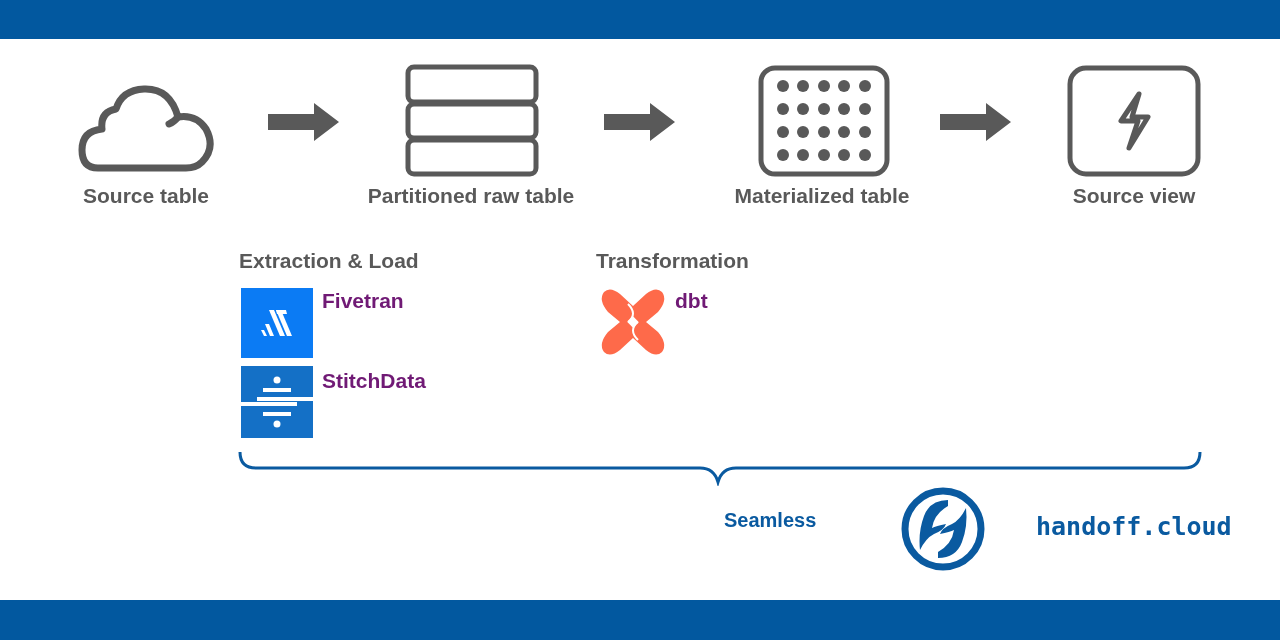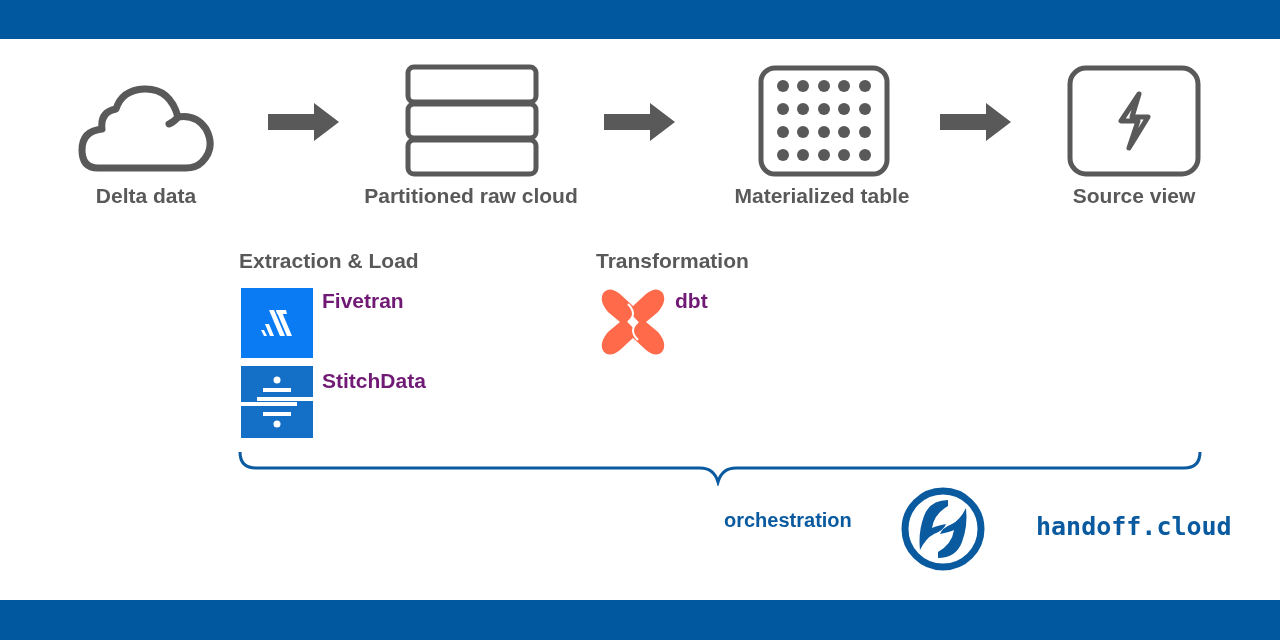--- a/index.html
+++ b/index.html
@@ -68,22 +68,22 @@
 
 <svg class="abs" style="left:937px;top:102px" width="76" height="40" viewBox="0 0 76 40">
   <polygon points="3,12 49,12 49,1 74,20 49,39 49,28 3,28" fill="#595959"></polygon>
 </svg>
 
 <svg class="abs" style="left:1066px;top:64px" width="136" height="114" viewBox="0 0 136 114">
   <rect x="4" y="4" width="128" height="106" rx="16" fill="none" stroke="#595959" stroke-width="5"></rect>
   <path d="M73 30 L55 57 L72 57 L63 84 L82 53 L66 53 Z" fill="none" stroke="#595959" stroke-width="5" stroke-linejoin="round"></path>
 </svg>
 
-<div class="stage-label" style="left:66px;width:160px">Delta data</div>
-<div class="stage-label" style="left:341px;width:260px">Partitioned raw cloud</div>
+<div class="stage-label" style="left:66px;width:160px">Source table</div>
+<div class="stage-label" style="left:341px;width:260px">Partitioned raw table</div>
 <div class="stage-label" style="left:704px;width:236px">Materialized table</div>
 <div class="stage-label" style="left:1054px;width:160px">Source view</div>
 
 <div class="section-title" style="left:239px">Extraction &amp; Load</div>
 <div class="section-title" style="left:596px">Transformation</div>
 
 <svg class="abs" style="left:241px;top:288px" width="72" height="70" viewBox="0 0 72 70">
   <rect width="72" height="70" fill="#0b7bf4"></rect>
   <g fill="#ffffff">
     <polygon points="28,22 33,22 44,48 39,48"></polygon>
@@ -114,21 +114,21 @@
   <path d="M40 54 Q30 44 40 36" fill="none" stroke="#ffffff" stroke-width="2"></path>
   <rect x="31" y="32" width="8" height="8" transform="rotate(45 35 36)" fill="#ffffff"></rect>
 </svg>
 <div class="tool-label" style="left:675px;top:289px">dbt</div>
 
 <svg class="abs" style="left:236px;top:450px" width="968" height="36" viewBox="0 0 968 36">
   <path d="M4 2 Q4 18 20 18 L464 18 Q478 18 482 32 Q486 18 500 18 L948 18 Q964 18 964 2" fill="none" stroke="#0a5aa0" stroke-width="3"></path>
 </svg>
 
 <div class="orch">
-  <div>orchestration</div>
+  <div>Seamless</div>
 </div>
 
 <svg class="abs" style="left:900px;top:486px" width="86" height="86" viewBox="0 0 86 86">
   <circle cx="43" cy="43" r="38" fill="none" stroke="#0a5aa0" stroke-width="7"></circle>
   <path d="M48 14 Q30 14 24 30 Q18 46 20 64 Q26 52 34 48 Q44 44 46 38 Q36 40 32 42 Q34 28 48 20 Z" fill="#0a5aa0"></path>
   <path d="M38 72 Q56 72 62 56 Q68 40 66 22 Q60 34 52 38 Q42 42 40 48 Q50 46 54 44 Q52 58 38 66 Z" fill="#0a5aa0"></path>
 </svg>
 <div class="brand">handoff.cloud</div>
 
 <div class="bar-bottom"></div>

